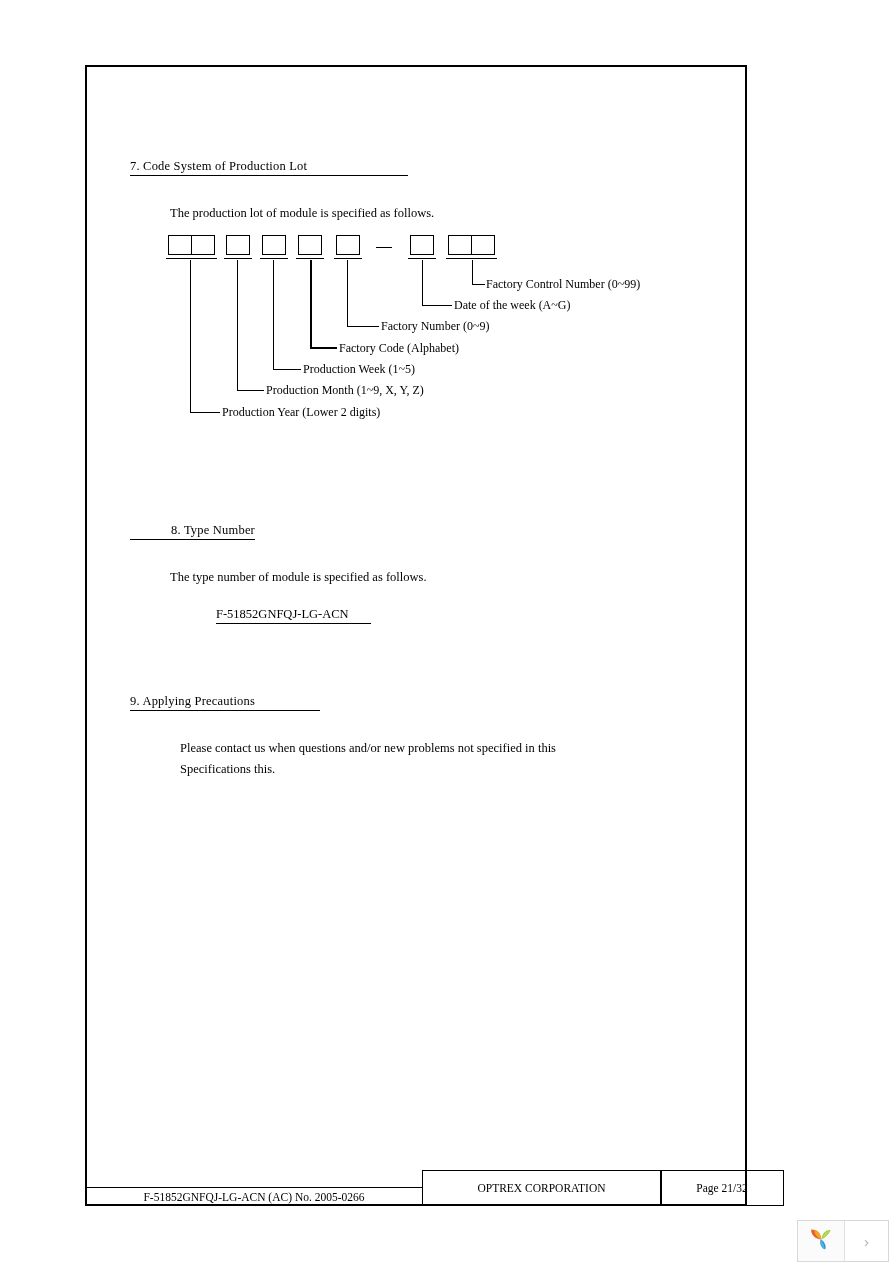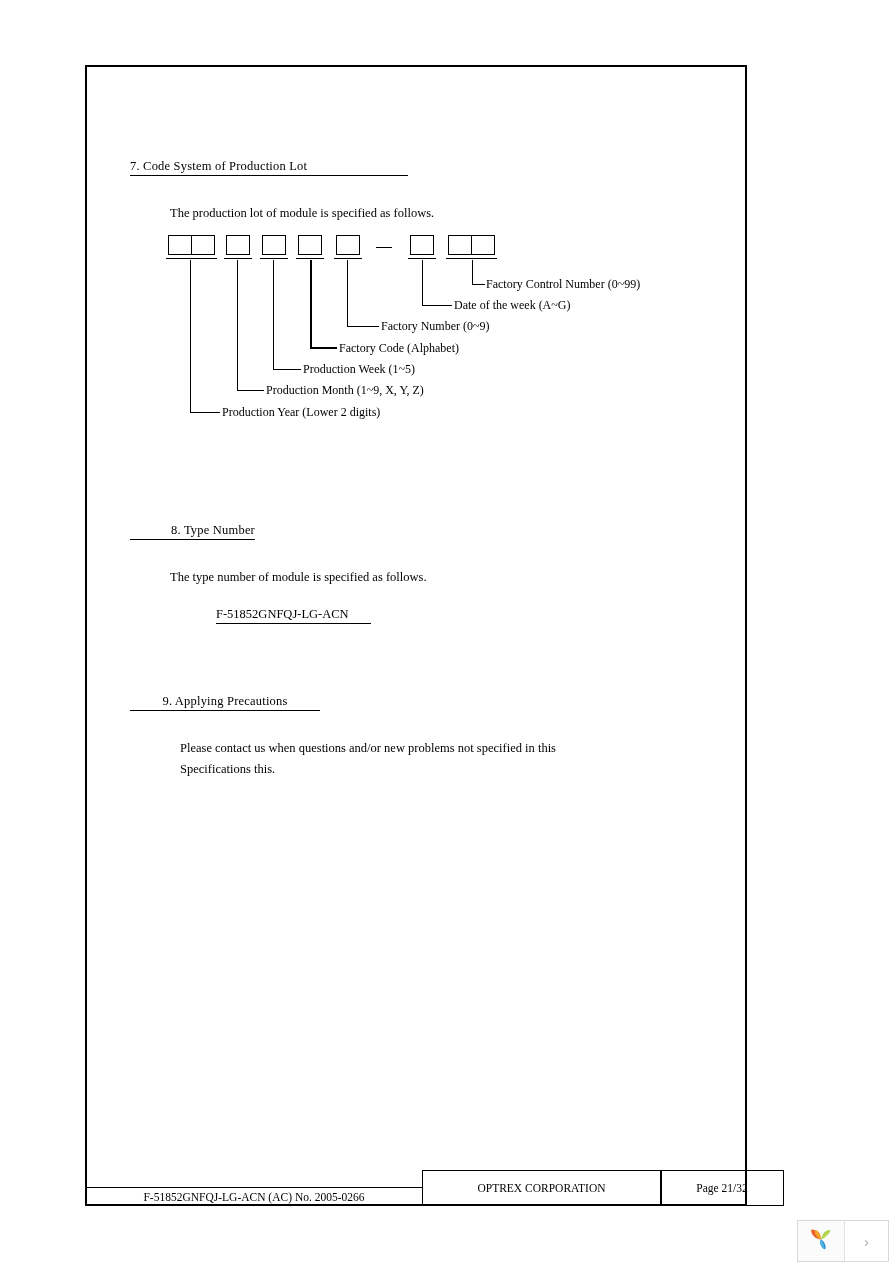--- a/index.html
+++ b/index.html
@@ -20,21 +20,21 @@
   .section-heading{
     position:absolute;
     font-size:12.5px;
     letter-spacing:.2px;
     white-space:nowrap;
     border-bottom:1px solid #000;
     padding-bottom:1px;
   }
   #h-7{left:43px;top:92px;width:278px;}
   #h-8{left:43px;top:456px;width:125px;text-align:right;}
-  #h-9{left:43px;top:627px;width:190px;text-align:center;}
+  #h-9{left:43px;top:627px;width:190px;}
 
   
   .body-text{
     position:absolute;
     font-size:12.5px;
     line-height:21px;
     white-space:nowrap;
   }
   #p-7{left:83px;top:136px;}
   #p-8{left:83px;top:500px;}

